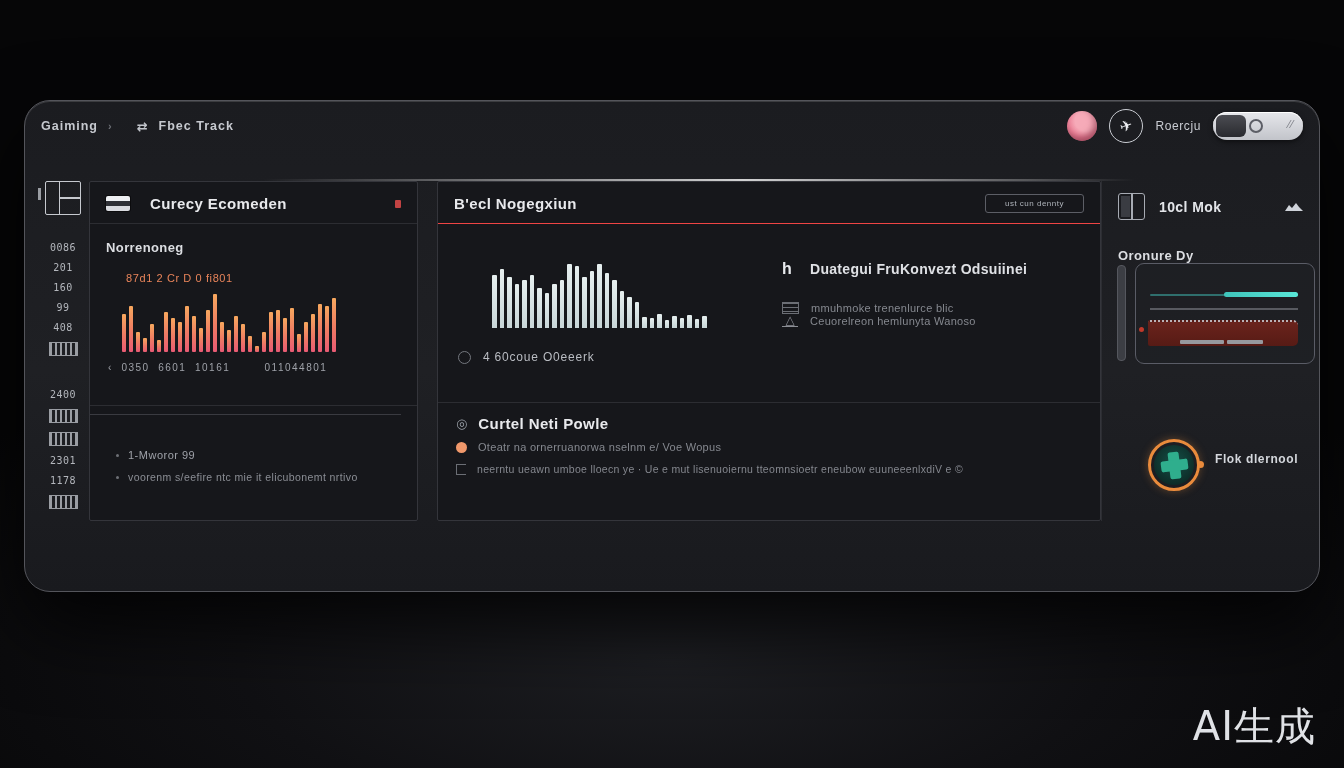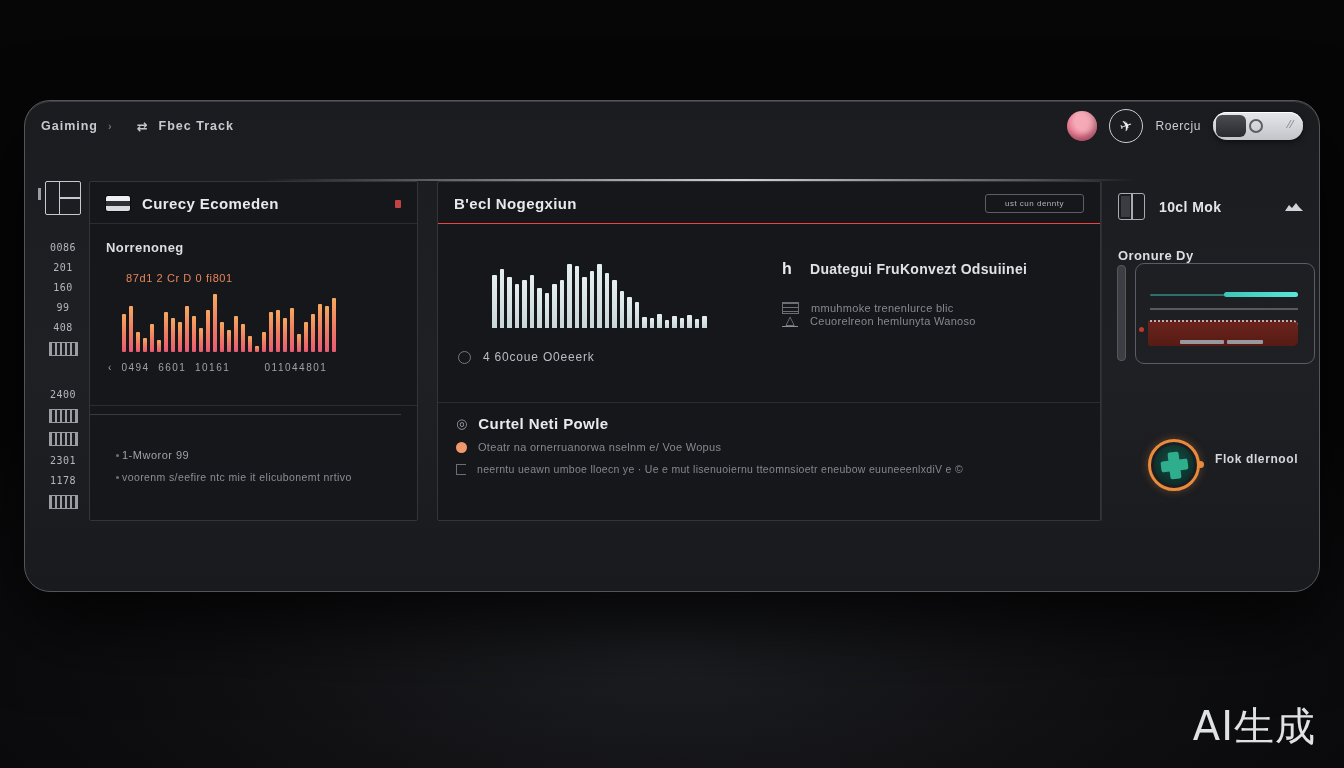--- a/index.html
+++ b/index.html
@@ -43,36 +43,36 @@
   .grid-icon .tick{position:absolute;left:-8px;top:6px;width:3px;height:12px;background:#9a9da3;}
   .sb-num{font-family:"DejaVu Sans Mono",monospace;font-size:10px;color:#b4b7bd;margin-top:9px;letter-spacing:.5px;}
   .sb-box{width:27px;height:12px;border:1px solid #9a9da3;margin-top:9px;
     background:repeating-linear-gradient(90deg,#9a9da3 0 2px,transparent 2px 5px);}
   .sb-sp{height:24px;}
   
   .card{position:absolute;top:80px;height:340px;box-sizing:border-box;background:#16171b;border:1px solid #34353b;border-radius:2px;}
   .card-left{left:64px;width:329px;}
   .card-mid{left:412px;width:664px;}
   .panel-right{position:absolute;top:80px;left:1076px;width:218px;height:340px;border-left:1px solid #2c2d32;box-sizing:border-box;}
-  .card-head{display:flex;align-items:center;gap:12px;padding:13px 16px 11px;border-bottom:1px solid #2c2d32;}
+  .card-head{display:flex;align-items:center;gap:20px;padding:13px 16px 11px;border-bottom:1px solid #2c2d32;}
   .flag-icon{width:24px;height:15px;border-radius:2px;background:linear-gradient(180deg,#eef0f3 0 32%,#2e3036 32% 66%,#d8dadf 66% 100%);box-shadow:0 0 0 1px #0c0c0e;}
   .card-title{font-size:15px;font-weight:600;color:#e8e9ec;letter-spacing:.4px;}
   .red-dot{margin-left:auto;width:6px;height:8px;background:#c24343;border-radius:1px;}
   .sub-label{font-size:13px;font-weight:600;color:#dcdee2;letter-spacing:.4px;}
   
   .lc-sub{padding:14px 16px 0;}
   .lc-chart-label{padding:16px 0 0 36px;font-size:11px;color:#e8845a;letter-spacing:.6px;}
   .bars{display:flex;align-items:flex-end;}
   .obars{gap:3px;height:60px;margin:8px 0 0 32px;}
   .obar{width:4px;border-radius:1px;background:linear-gradient(180deg,#f7a85e 0%,#ef7a63 55%,#e95a74 100%);}
   .lc-axis{margin:10px 0 0 18px;font-size:10px;color:#9fa2a9;letter-spacing:1.5px;white-space:pre;}
   .lc-divider{margin-top:32px;border-top:1px solid #2c2d32;}
   .lc-divider2{margin:8px 16px 0 0;border-top:1px solid #3a3b41;}
   .lc-footer{margin:34px 0 0 26px;}
-  .lc-row{display:flex;align-items:flex-start;gap:3px;margin-top:10px;}
+  .lc-row{display:flex;align-items:flex-start;gap:9px;margin-top:10px;}
   .dot-sm{width:3px;height:3px;border-radius:50%;background:#6d7076;margin-top:5px;flex:none;}
   .lc-row1{font-size:11px;color:#9ea1a8;letter-spacing:.5px;}
   .lc-row2{font-size:10.5px;color:#8b8e95;letter-spacing:.4px;}
   
   .mc-head{display:flex;align-items:center;padding:12px 16px 10px;border-bottom:1px solid #ef4444;justify-content:space-between;}
   .mc-badge{margin-left:290px;height:17px;padding:0 19px;border:1px solid #5c5e66;border-radius:3px;display:flex;align-items:center;font-size:8px;letter-spacing:.5px;color:#aeb3ba;}
   .wbars{gap:3px;height:66px;position:absolute;left:54px;top:80px;}
   .wbar{width:4.5px;border-radius:1px 1px 0 0;background:linear-gradient(180deg,#e6efef,#c8d6d8);}
   .mc-caption{position:absolute;left:20px;top:168px;display:flex;align-items:center;gap:12px;}
   .circ-icon{width:11px;height:11px;border-radius:50%;border:1.5px solid #74777e;}
@@ -206,21 +206,21 @@
         <div class="obar" style="height: 42px;"></div>
         <div class="obar" style="height: 34px;"></div>
         <div class="obar" style="height: 44px;"></div>
         <div class="obar" style="height: 18px;"></div>
         <div class="obar" style="height: 30px;"></div>
         <div class="obar" style="height: 38px;"></div>
         <div class="obar" style="height: 48px;"></div>
         <div class="obar" style="height: 46px;"></div>
         <div class="obar" style="height: 54px;"></div>
       </div>
-    <div class="lc-axis">‹  0494  6601  10161        011044801</div>
+    <div class="lc-axis">‹  0350  6601  10161        011044801</div>
     <div class="lc-divider"></div>
     <div class="lc-divider2"></div>
     <div class="lc-footer">
       <div class="lc-row">
           <span class="dot-sm"></span>
           <span class="lc-row1">1-Mworor 99</span>
         </div>
       <div class="lc-row">
           <span class="dot-sm"></span>
           <span class="lc-row2">voorenm s/eefire ntc mie it elicubonemt nrtivo</span>

